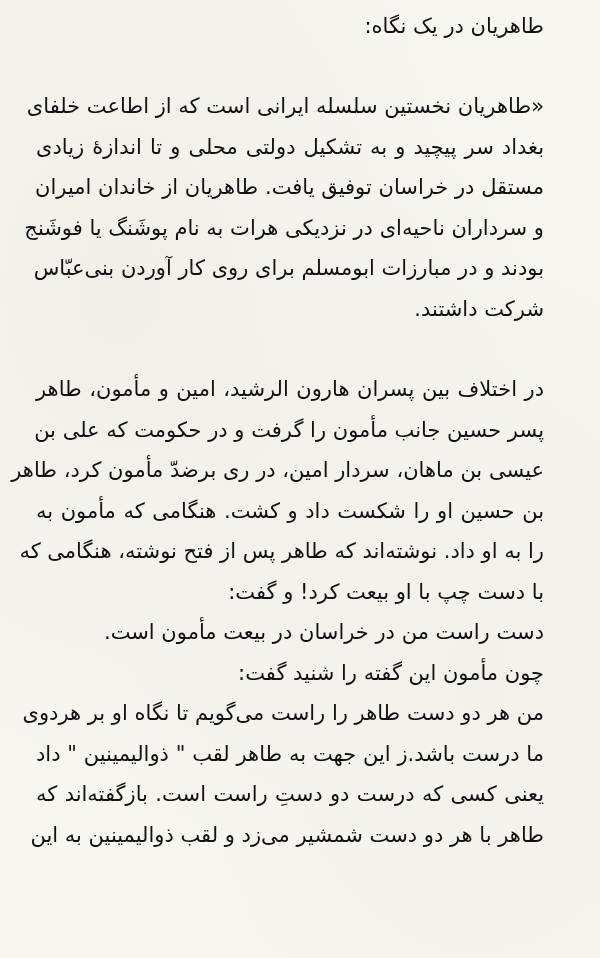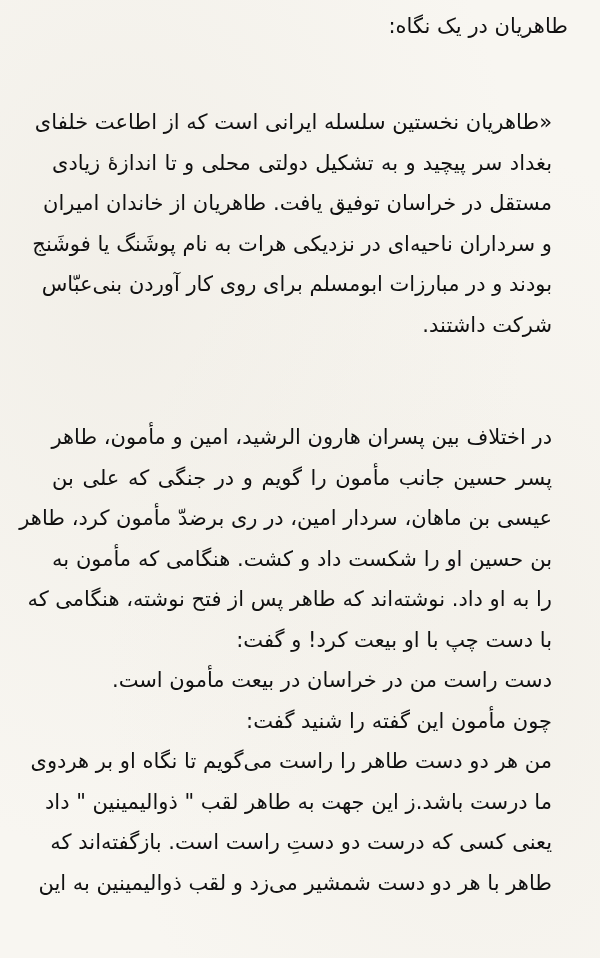--- a/index.html
+++ b/index.html
@@ -16,33 +16,33 @@
         radial-gradient(ellipse at 80% 70%, rgba(232,228,218,0.3) 0%, rgba(248,246,241,0) 55%);
       color: #111111;
       font-family: "DejaVu Sans", sans-serif;
       direction: rtl;
     }
     .page {
       position: relative;
       width: 600px;
       height: 718px;
       box-sizing: border-box;
-      padding: 6px 32px 0 36px;
+      padding: 6px 56px 0 36px;
     }
     .title {
       font-size: 21px;
       line-height: 40px;
       margin: 0;
       font-weight: normal;
       text-align: right;
     }
     .para {
       font-size: 21px;
       line-height: 40.5px;
-      margin: 16px;
+      margin: 0;
       text-align: justify;
       text-align-last: right;
     }
     .line {
       display: block;
       white-space: nowrap;
     }
     .line.full {
       text-align: justify;
       text-align-last: justify;
@@ -63,21 +63,21 @@
     <span class="line full">مستقل در خراسان توفیق یافت. طاهریان از خاندان امیران</span>
     <span class="line full">و سرداران ناحیه‌ای در نزدیکی هرات به نام پوشَنگ یا فوشَنج</span>
     <span class="line full">بودند و در مبارزات ابومسلم برای روی کار آوردن بنی‌عبّاس</span>
     <span class="line">شرکت داشتند.</span>
   </p>
 
   <div class="gap2"></div>
 
   <p class="para">
     <span class="line full">در اختلاف بین پسران هارون الرشید، امین و مأمون، طاهر</span>
-    <span class="line full">پسر حسین جانب مأمون را گویم و در جنگی که علی بن</span>
+    <span class="line full">پسر حسین جانب مأمون را گرفت و در حکومت که علی بن</span>
     <span class="line full">عیسی بن ماهان، سردار امین، در ری برضدّ مأمون کرد، طاهر</span>
     <span class="line full">بن حسین او را شکست داد و کشت. هنگامی که مأمون به</span>
     <span class="line full">را به او داد. نوشته‌اند که طاهر پس از فتح نوشته، هنگامی که</span>
     <span class="line">با دست چپ با او بیعت کرد! و گفت:</span>
     <span class="line">دست راست من در خراسان در بیعت مأمون است.</span>
     <span class="line">چون مأمون این گفته را شنید گفت:</span>
     <span class="line full">من هر دو دست طاهر را راست می‌گویم تا نگاه او بر هردوی</span>
     <span class="line full">ما درست باشد.ز این جهت به طاهر لقب " ذوالیمینین " داد</span>
     <span class="line full">یعنی کسی که درست دو دستِ راست است. بازگفته‌اند که</span>
     <span class="line full">طاهر با هر دو دست شمشیر می‌زد و لقب ذوالیمینین به این</span>

